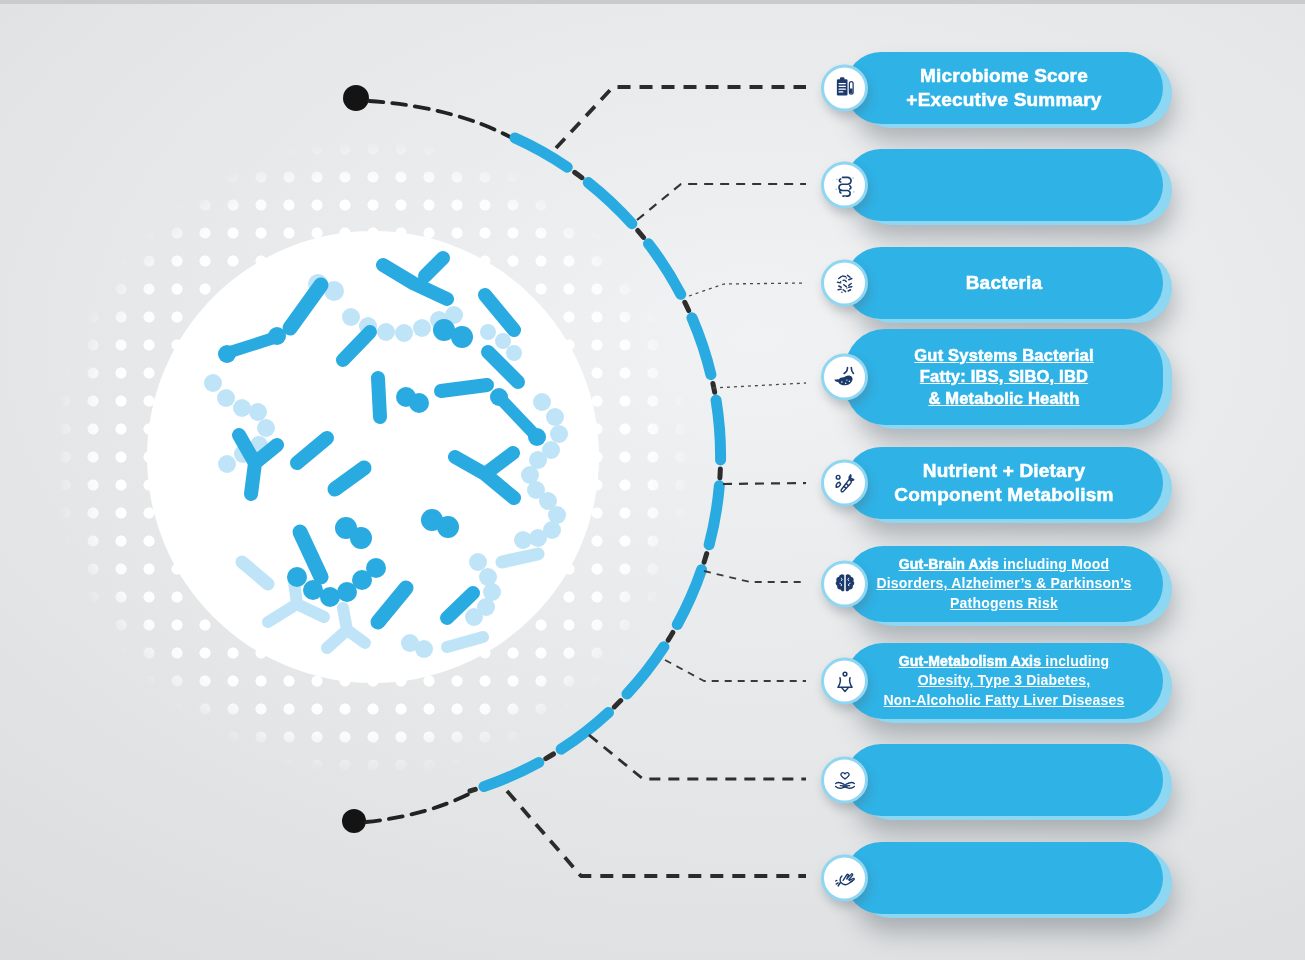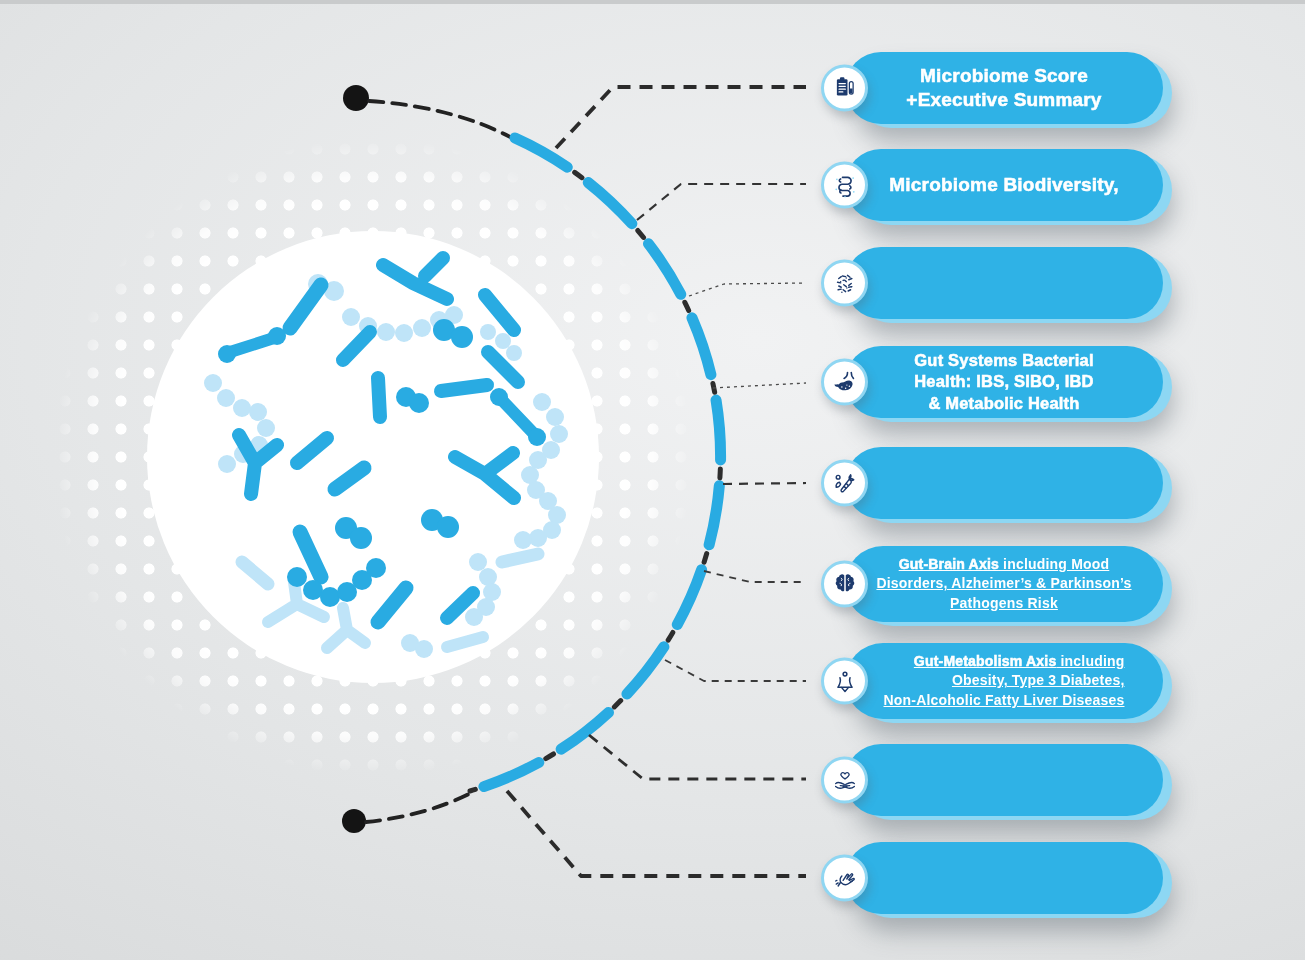--- a/index.html
+++ b/index.html
@@ -194,94 +194,98 @@
    <g fill="#8ED8F4">
               <circle cx="11" cy="14" r="1.4"></circle>
               <circle cx="37" cy="12" r="1.4"></circle>
               <circle cx="10" cy="30" r="1.4"></circle>
               <circle cx="38" cy="34" r="1.4"></circle>
               <circle cx="24" cy="42" r="1.2"></circle>
             </g>
           </svg>
         </div>
         <div>
-          <div class="line"><span class="seg-heavy">Microbiome Biodiversity,</span></div>
         </div>
       </div>
       <div class="pill size-lg" style="top: 243px; height: 72px; background: rgb(47, 178, 230);">
         <div class="icon-circle">
           <svg width="30" height="30" viewBox="0 0 48 48">
    <g fill="none" stroke="#1D3A6D" stroke-width="2.3" stroke-linecap="round">
    <path d="M14 16l4-3M20 12l5 1M28 11l4 3M12 22l5 1M21 19c2-1 4 0 5 2M30 18l5-2M34 24l-4 3M14 28l4 2M22 26l4 3M30 30l5-1M13 34l5-1M21 34l4 3M29 36l4-2"></path>
             </g>
    <g fill="#1D3A6D">
               <circle cx="17" cy="21" r="1.2"></circle>
               <circle cx="26" cy="15" r="1.2"></circle>
               <circle cx="34" cy="29" r="1.2"></circle>
               <circle cx="19" cy="38" r="1.2"></circle>
               <circle cx="27" cy="31" r="1.2"></circle>
             </g>
           </svg>
         </div>
         <div>
-        </div>
-      </div>
-      <div class="pill size-md" style="top: 342px; height: 72px; background: rgb(47, 178, 230);">
+          <div class="line"><span class="seg-heavy">Bacteria</span></div>
+        </div>
+      </div>
+      <div class="pill size-md" style="top: 325px; height: 96px; background: rgb(47, 178, 230); text-decoration: underline;">
         <div class="icon-circle">
           <svg width="30" height="30" viewBox="0 0 48 48">
    <g fill="none" stroke="#1D3A6D" stroke-width="2.6" stroke-linecap="round">
    <path d="M28 8c0 5-1.5 7.5-5.5 9.5M34 8c0 4 1 7 3.5 9.5"></path>
             </g>
    <path d="M14 27c-3-1-5 1-7 0 1 3 3 4 6 4 2 4 7 6 12 5.5 6-.6 10-4.5 11-9 .7-3-1-6-4-6.5-6-1-8 3-13 3-2.5 0-3.5 1.5-5 3z" fill="#1D3A6D"></path>
    <g fill="#fff">
               <circle cx="19" cy="31" r="1.2"></circle>
               <circle cx="25" cy="33" r="1.2"></circle>
               <circle cx="31" cy="30" r="1.2"></circle>
               <circle cx="27" cy="28" r="1"></circle>
             </g>
           </svg>
         </div>
         <div>
           <div class="line"><span class="seg-heavy">Gut Systems Bacterial</span></div>
-          <div class="line"><span class="seg-heavy">Health: IBS, SIBO, IBD</span></div>
+          <div class="line"><span class="seg-heavy">Fatty: IBS, SIBO, IBD</span></div>
           <div class="line"><span class="seg-heavy">&amp; Metabolic Health</span></div>
         </div>
       </div>
       <div class="pill size-lg" style="top: 443px; height: 72px; background: rgb(47, 178, 230);">
         <div class="icon-circle">
           <svg width="30" height="30" viewBox="0 0 48 48">
    <g fill="none" stroke="#1D3A6D" stroke-width="2.3" stroke-linecap="round" stroke-linejoin="round">
    <path d="M31 17c3 2 4 5 2 7L21 37c-2 1-4-1-3-3z"></path>
    <path d="M26 24l3 3M23 29l2.5 2.5"></path>
    <path d="M31 17c-1-3 0-5 2-7 1 2 1 4-2 7zM31 17c3-1 5-1 7 1-2 2-4 2-7-1z"></path>
    <path d="M15 22c-4 1-6 4-5 8 4 0 6-2 7-5z"></path>
    <circle cx="13" cy="14" r="3"></circle>
             </g>
           </svg>
         </div>
+        <div>
+          <div class="line"><span class="seg-heavy">Nutrient + Dietary</span></div>
+          <div class="line"><span class="seg-heavy">Component Metabolism</span></div>
+        </div>
       </div>
       <div class="pill size-sm" style="top: 542px; height: 76px; background: rgb(47, 178, 230);">
         <div class="icon-circle">
           <svg width="30" height="30" viewBox="0 0 48 48">
    <g fill="#1D3A6D">
    <path d="M22.8 9c-3-2.5-7.5-1-8.3 2.5-3.5.3-5.5 4-3.8 7-2.5 2-2 6 .8 7.3-.8 3.5 2 6.7 5.5 6.2.7 3 4.5 4 5.8 1.5z"></path>
    <path d="M25.2 9c3-2.5 7.5-1 8.3 2.5 3.5.3 5.5 4 3.8 7 2.5 2 2 6-.8 7.3.8 3.5-2 6.7-5.5 6.2-.7 3-4.5 4-5.8 1.5z"></path>
             </g>
    <g stroke="#fff" stroke-width="1.6" fill="none" stroke-linecap="round">
    <path d="M18 14c2 1 2 3 0 4M16 22c2 0 3 2 2 4M30 14c-2 1-2 3 0 4M32 22c-2 0-3 2-2 4"></path>
             </g>
           </svg>
         </div>
         <div>
           <div class="line"><span class="seg-heavy">Gut-Brain Axis</span><span class="seg"> including Mood</span></div>
           <div class="line"><span class="seg">Disorders, Alzheimer’s &amp; Parkinson’s</span></div>
           <div class="line"><span class="seg">Pathogens Risk</span></div>
         </div>
       </div>
-      <div class="pill size-sm" style="top: 639px; height: 76px; background: rgb(47, 178, 230); text-align: right;">
+      <div class="pill size-sm" style="top: 639px; height: 76px; background: rgb(47, 178, 230);">
         <div class="icon-circle">
           <svg width="30" height="30" viewBox="0 0 48 48">
    <g fill="none" stroke="#1D3A6D" stroke-width="2.4" stroke-linecap="round" stroke-linejoin="round">
    <circle cx="24" cy="12" r="3"></circle>
    <path d="M16 18c2 6 0 10-3 15M32 18c-2 6 0 10 3 15"></path>
    <path d="M13 33h22M18 33l6 7 6-7"></path>
             </g>
           </svg>
         </div>
         <div>

